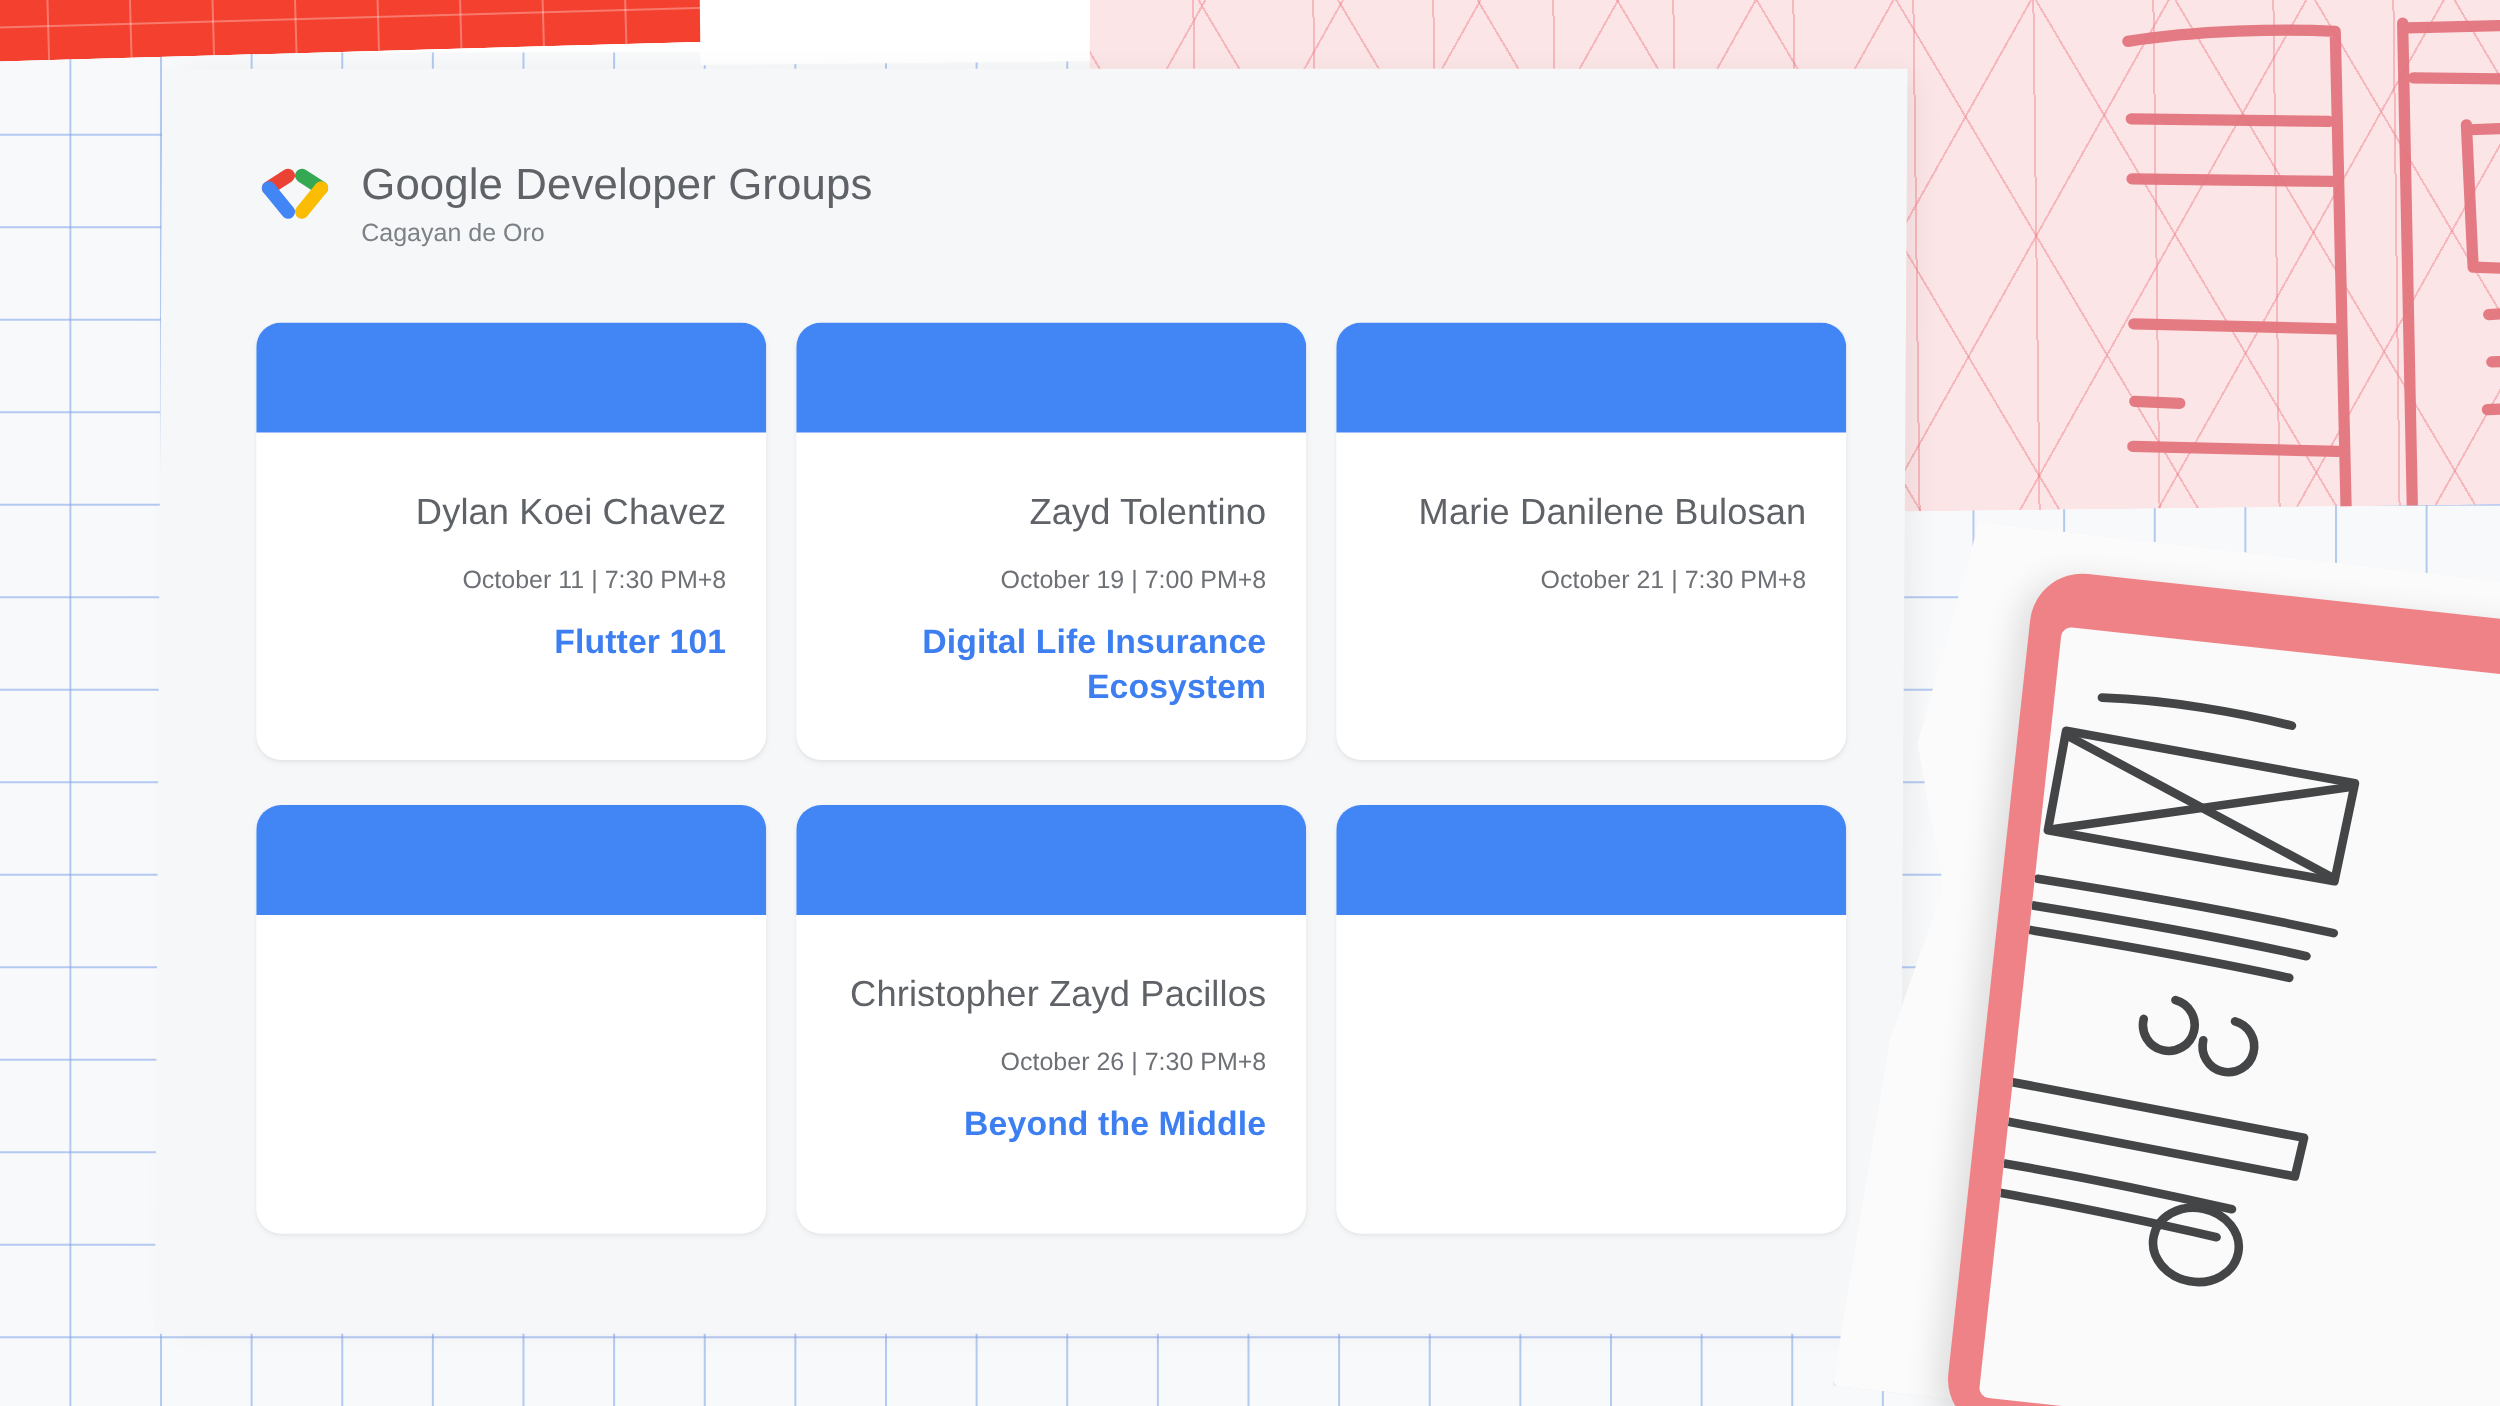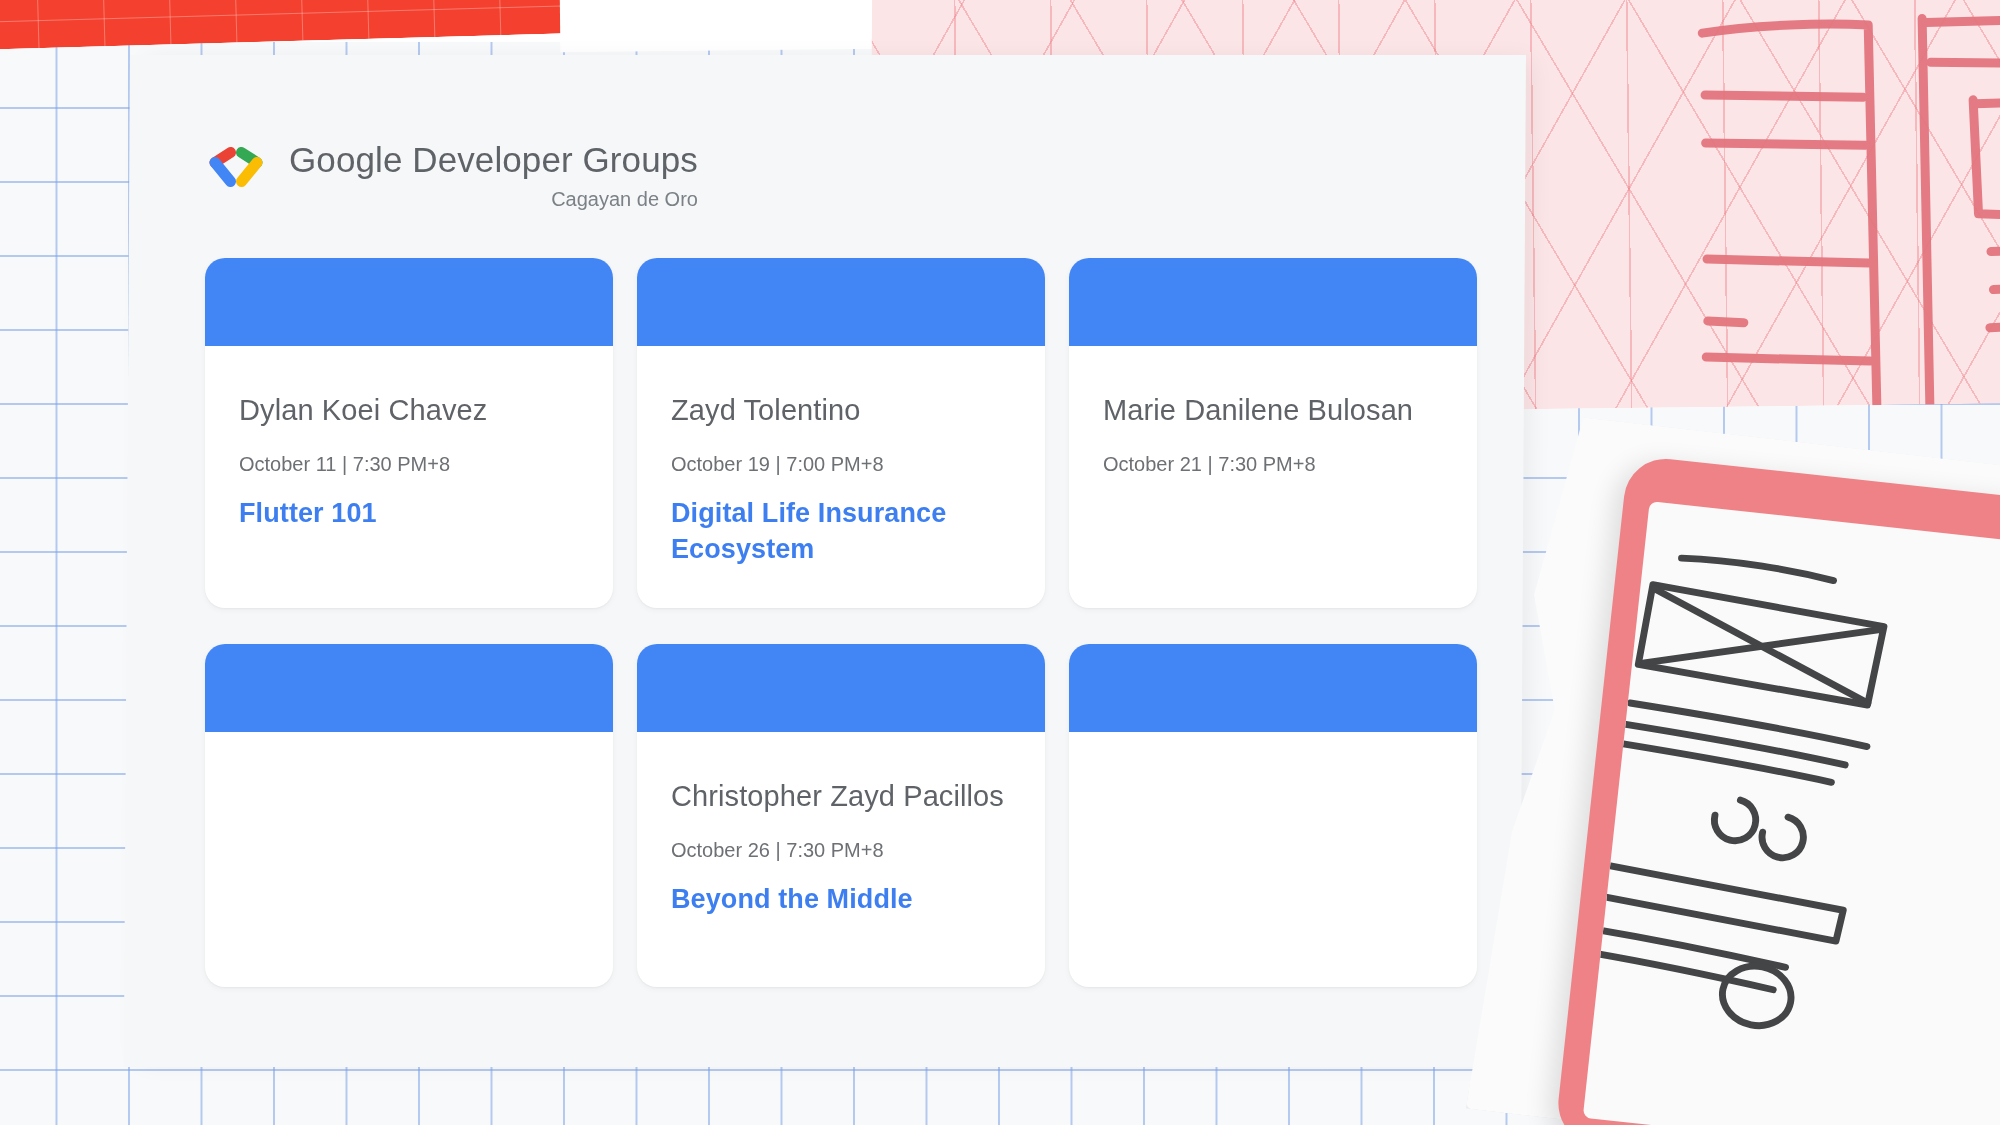--- a/index.html
+++ b/index.html
@@ -155,21 +155,21 @@
   .tablet-sketch {
     position: absolute;
     left: 0; top: 0;
     width: 100%; height: 100%;
   }
 
   
   .header {
     position: absolute;
     left: 205px;
-    top: 140px;
+    top: 128px;
     display: flex;
     align-items: flex-start;
     gap: 22px;
   }
   .gdg-logo {
     width: 62px;
     height: 42px;
     margin-top: 6px;
     flex: none;
   }
@@ -179,34 +179,34 @@
     color: #5f6368;
     letter-spacing: 0.1px;
     line-height: 1.12;
     white-space: nowrap;
   }
   .brand-sub {
     font-size: 20px;
     color: #7b8186;
     margin-top: 8px;
     line-height: 1.2;
-    text-align: right;
   }
 
   
   .grid {
     position: absolute;
     left: 205px;
     top: 258px;
     width: 1290px;
     display: grid;
     grid-template-columns: repeat(3, 408px);
     grid-template-rows: 350px 343px;
     column-gap: 24px;
     row-gap: 36px;
+    text-align: right;
   }
   .card {
     background: #ffffff;
     border-radius: 20px;
     overflow: hidden;
     box-shadow: 0 2px 6px rgba(0,0,0,0.045), 0 1px 2px rgba(0,0,0,0.04);
     display: flex;
     flex-direction: column;
   }
   .card-banner {

